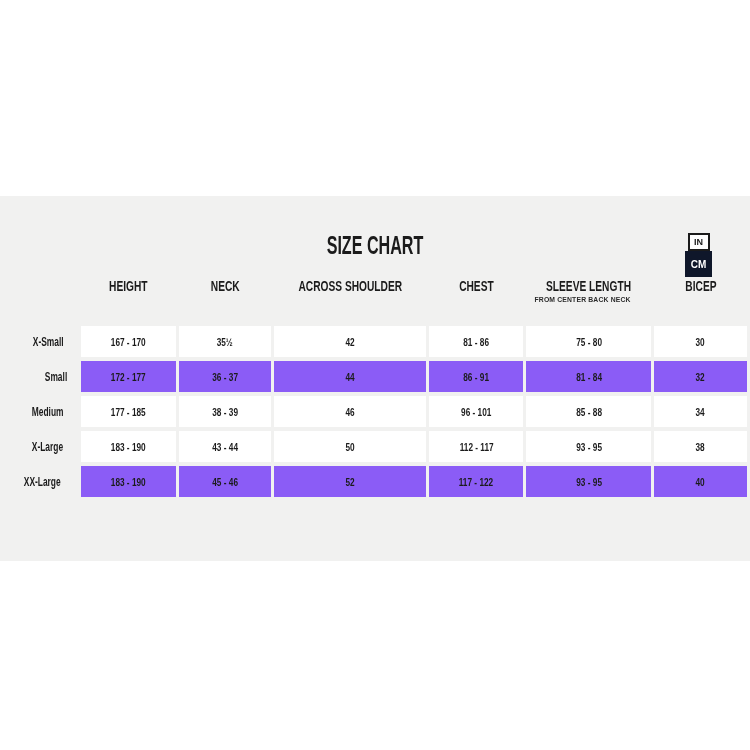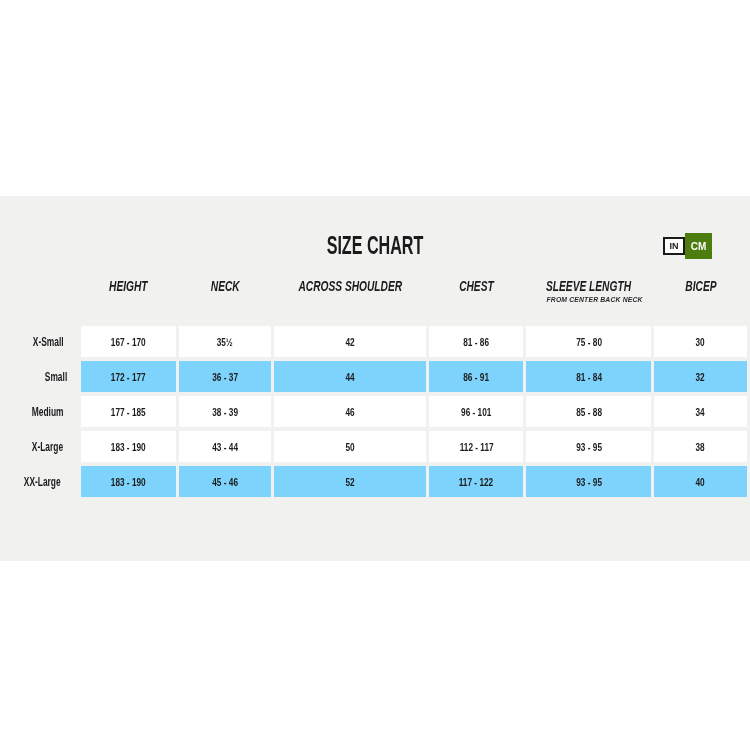--- a/index.html
+++ b/index.html
@@ -17,61 +17,61 @@
   }
   .panel-header{position:relative;width:100%;}
   .title{
     text-align:center;padding-top:36px;line-height:26px;
     font-size:26px;font-weight:bold;letter-spacing:0px;white-space:nowrap;
   }
   .cx{display:inline-block;white-space:nowrap;}
   .title .cx{transform:scaleX(0.62);transform-origin:center;}
   
   .unit-toggle{
-    position:absolute;top:37px;right:38px;display:flex;align-items:center;
+    position:absolute;top:37px;right:38px;display:flex;align-items:center;flex-direction:column;
   }
   .unit-btn{
     display:flex;align-items:center;justify-content:center;
     font-weight:bold;box-sizing:border-box;cursor:pointer;
   }
   .unit-btn.in{
     width:22px;height:18px;background:#ffffff;border:2px solid #1b1b1b;
     font-size:9px;color:#1b1b1b;
   }
   .unit-btn.cm{
-    width:27px;height:26px;background:#4d7c0f;color:#ffffff;font-size:10px;
+    width:27px;height:26px;background:#0f172a;color:#ffffff;font-size:10px;
   }
   
   table.size-table{
     border-collapse:separate;border-spacing:3px 4px;
     margin:8px 0 0 18px;table-layout:fixed;
   }
   col.c-label{width:57px;}
   col.c-data{width:103px;}
   thead th{
-    height:44px;vertical-align:top;padding:8px 0 0 0;font-weight:bold;font-style:italic;
+    height:44px;vertical-align:top;padding:8px 0 0 0;font-weight:bold;
   }
   .col-head-main{
     display:block;font-size:15px;line-height:16px;text-align:center;white-space:nowrap;
   }
   .col-head-main .cx{transform:scaleX(0.68);transform-origin:center;}
   .col-head-sub{
-    display:block;font-size:8px;line-height:11px;text-align:right;
+    display:block;font-size:8px;line-height:11px;text-align:left;
     font-weight:bold;color:#2a2a2a;white-space:nowrap;
   }
   .col-head-sub .cx{transform:scaleX(0.85);transform-origin:center;letter-spacing:0.2px;}
   tbody td{height:31px;padding:0;text-align:center;vertical-align:middle;}
   tbody td.lbl{
     background:transparent;text-align:right;font-size:12px;font-weight:bold;white-space:nowrap;
   }
   tbody td.lbl .cx{transform:scaleX(0.70);transform-origin:left center;padding-left:4px;}
   tbody td.val{font-size:11px;font-weight:bold;}
   tbody td.val .cx{transform:scaleX(0.75);transform-origin:center;}
   tr.row-white td.val{background:#ffffff;}
-  tr.row-gray td.val{background:#7dd3fc;text-align:center;}
+  tr.row-gray td.val{background:#8b5cf6;text-align:center;}
 </style>
 </head>
 <body>
 
 <div class="page">
   <div class="panel">
 
     <div class="panel-header">
       <div class="title">
         <span class="cx">SIZE CHART</span>

